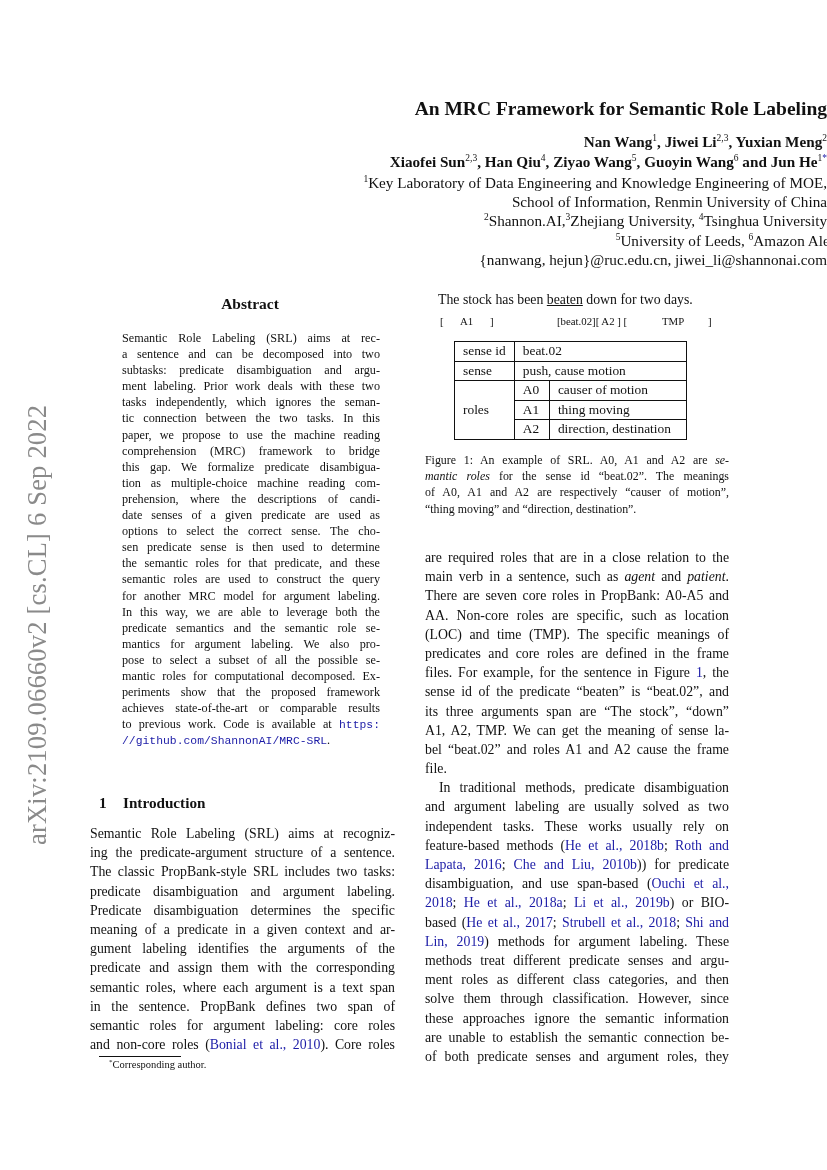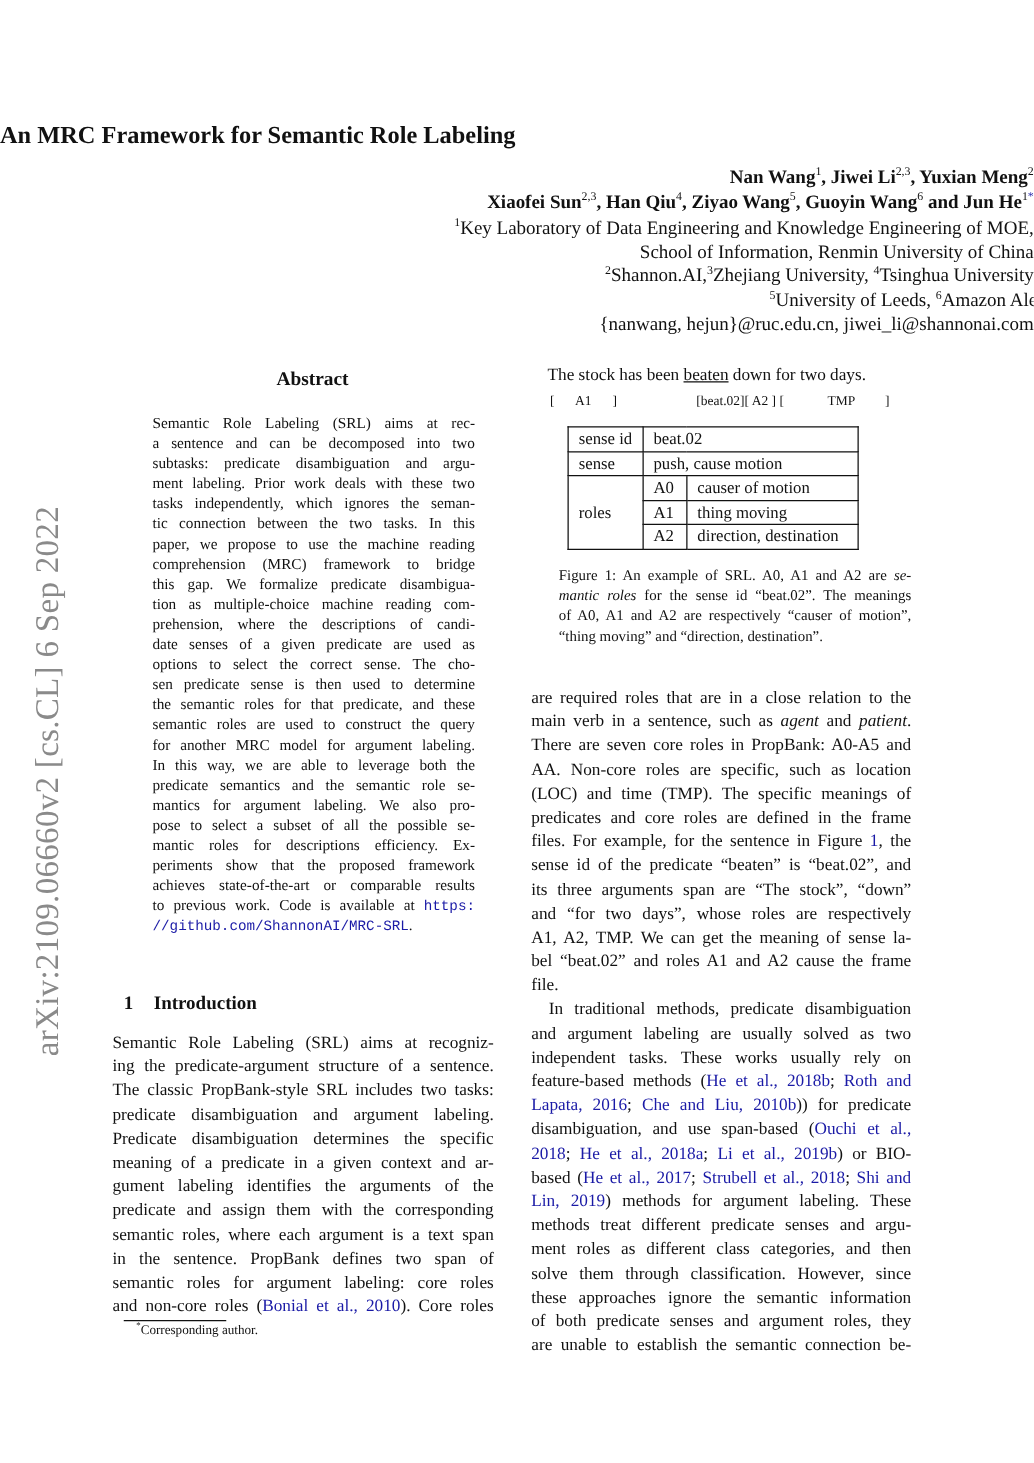--- a/index.html
+++ b/index.html
@@ -1,19 +1,19 @@
 <!DOCTYPE html>
 <html><head>
 <meta charset="utf-8">
 <style>
   html, body { margin:0; padding:0; background:#fff; }
   body { width:827px; height:1170px; position:relative; overflow:hidden;
          font-family:"Liberation Serif", "DejaVu Serif", serif; color:#111; }
   .abs { position:absolute; }
-  .title { top:98px; left:0; width:827px; text-align:left; font-weight:bold; font-size:19.5px; }
+  .title { top:98px; left:0; width:827px; text-align:right; font-weight:bold; font-size:19.5px; }
   .center-line { left:0; width:827px; text-align:right; font-size:15.2px; line-height:19.5px; }
   .authors { font-weight:bold; }
   sup { font-size:9.5px; line-height:0; vertical-align:super; font-weight:normal; }
   sup.star { color:#1a1aa6; }
   .side { left:22px; top:845px; transform-origin:0 0; transform:rotate(-90deg);
           font-size:26.5px; color:#8a8a8a; white-space:nowrap; letter-spacing:0.2px; }
   .abstract-h { left:110px; width:280px; top:295px; text-align:center; font-weight:bold; font-size:15.5px; }
   .abstract { left:122px; width:258px; top:330px; font-size:12.2px; line-height:16.1px; text-align:justify; }
   .abstract .ln { display:block; text-align:justify; text-align-last:justify; white-space:nowrap; height:16.1px; }
   .abstract .ln.last { text-align-last:left; }
@@ -30,21 +30,21 @@
   .footrule { left:99px; top:1056px; width:82px; border-top:1px solid #111; }
   .footnote { left:109px; top:1059px; font-size:10.5px; }
   .footnote sup { font-size:7px; }
   .fig-sent { left:438px; top:292px; font-size:13.8px; white-space:nowrap; }
   .fig-sent u { }
   .fig-brackets { left:440px; top:315px; font-size:10.8px; width:280px; height:14px; }
   .fig-brackets span { position:absolute; top:0; white-space:nowrap; }
   table.roles { position:absolute; left:454px; top:341px; border-collapse:collapse; font-size:13.4px; }
   table.roles td { border:1px solid #111; padding:0 8px; height:18.5px; line-height:18.5px; white-space:nowrap; }
   .caption { left:425px; width:304px; top:452px; font-size:11.9px; line-height:16.2px; }
-  .caption .ln { display:block; white-space:nowrap; text-align:justify; text-align-last:justify; height:16.2px;margin-left:22px; }
+  .caption .ln { display:block; white-space:nowrap; text-align:justify; text-align-last:justify; height:16.2px; }
   .caption .ln.last { text-align-last:left; }
   i { font-style:italic; }
 </style>
 </head>
 <body>
 
 <div class="abs side">arXiv:2109.06660v2  [cs.CL]  6 Sep 2022</div>
 
 <div class="abs title">An MRC Framework for Semantic Role Labeling</div>
 
@@ -89,21 +89,21 @@
   <span class="ln">date senses of a given predicate are used as</span>
   <span class="ln">options to select the correct sense. The cho-</span>
   <span class="ln">sen predicate sense is then used to determine</span>
   <span class="ln">the semantic roles for that predicate, and these</span>
   <span class="ln">semantic roles are used to construct the query</span>
   <span class="ln">for another MRC model for argument labeling.</span>
   <span class="ln">In this way, we are able to leverage both the</span>
   <span class="ln">predicate semantics and the semantic role se-</span>
   <span class="ln">mantics for argument labeling. We also pro-</span>
   <span class="ln">pose to select a subset of all the possible se-</span>
-  <span class="ln">mantic roles for descriptions efficiency. Ex-</span>
+  <span class="ln">mantic roles for computational decomposed. Ex-</span>
   <span class="ln">periments show that the proposed framework</span>
   <span class="ln">achieves state-of-the-art or comparable results</span>
   <span class="ln"><span>to previous work. Code is available at </span><span class="mono">https:</span></span>
   <span class="ln last"><span class="mono">//github.com/ShannonAI/MRC-SRL</span><span>.</span></span>
 </div>
 
 <div class="abs section-h">
   <span class="num">1</span><span>Introduction</span>
 </div>
 
@@ -175,32 +175,31 @@
 <div class="abs col right-col">
   <span class="ln">are required roles that are in a close relation to the</span>
   <span class="ln"><span>main verb in a sentence, such as </span><i>agent</i><span> and </span><i>patient</i><span>.</span></span>
   <span class="ln">There are seven core roles in PropBank: A0-A5 and</span>
   <span class="ln">AA. Non-core roles are specific, such as location</span>
   <span class="ln">(LOC) and time (TMP). The specific meanings of</span>
   <span class="ln">predicates and core roles are defined in the frame</span>
   <span class="ln"><span>files. For example, for the sentence in Figure </span><span class="cite">1</span><span>, the</span></span>
   <span class="ln">sense id of the predicate “beaten” is “beat.02”, and</span>
   <span class="ln">its three arguments span are “The stock”, “down”</span>
-  <span class="ln">and “for two days”, whose roles are respectively</span>
   <span class="ln">A1, A2, TMP. We can get the meaning of sense la-</span>
   <span class="ln">bel “beat.02” and roles A1 and A2 cause the frame</span>
   <span class="ln last">file.</span>
   <span class="ln indent">In traditional methods, predicate disambiguation</span>
   <span class="ln">and argument labeling are usually solved as two</span>
   <span class="ln">independent tasks. These works usually rely on</span>
   <span class="ln"><span>feature-based methods (</span><span class="cite">He et al., 2018b</span><span>; </span><span class="cite">Roth and</span></span>
   <span class="ln"><span class="cite">Lapata, 2016</span><span>; </span><span class="cite">Che and Liu, 2010b</span><span>)) for predicate</span></span>
   <span class="ln"><span>disambiguation, and use span-based (</span><span class="cite">Ouchi et al.,</span></span>
   <span class="ln"><span class="cite">2018</span><span>; </span><span class="cite">He et al., 2018a</span><span>; </span><span class="cite">Li et al., 2019b</span><span>) or BIO-</span></span>
   <span class="ln"><span>based (</span><span class="cite">He et al., 2017</span><span>; </span><span class="cite">Strubell et al., 2018</span><span>; </span><span class="cite">Shi and</span></span>
   <span class="ln"><span class="cite">Lin, 2019</span><span>) methods for argument labeling. These</span></span>
   <span class="ln">methods treat different predicate senses and argu-</span>
   <span class="ln">ment roles as different class categories, and then</span>
   <span class="ln">solve them through classification. However, since</span>
   <span class="ln">these approaches ignore the semantic information</span>
+  <span class="ln">are unable to establish the semantic connection be-</span>
   <span class="ln">of both predicate senses and argument roles, they</span>
-  <span class="ln">are unable to establish the semantic connection be-</span>
 </div>
 
 </body></html>

